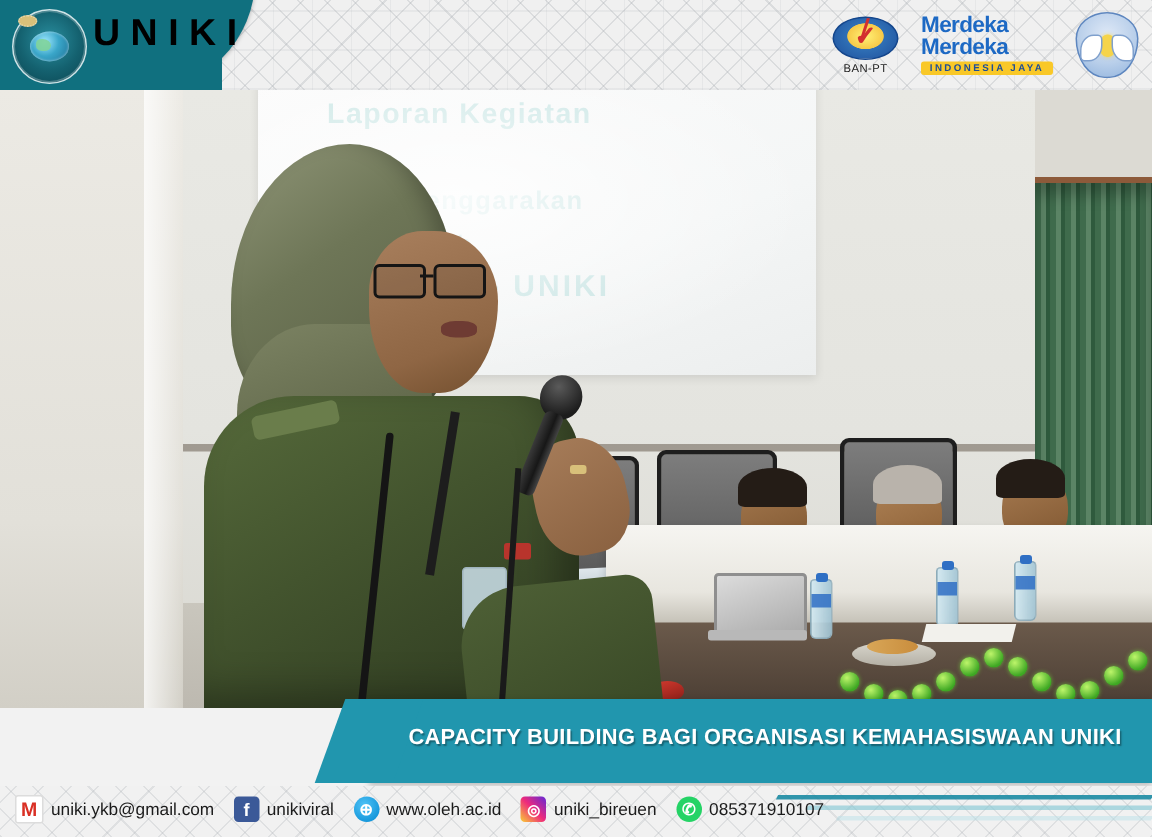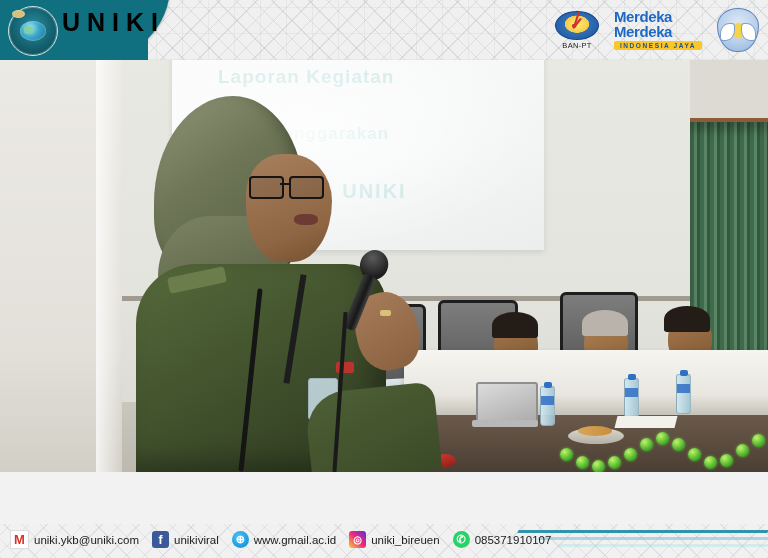--- a/index.html
+++ b/index.html
@@ -366,40 +366,43 @@
     </div>
     <div class="miccord"></div>
     <div class="micstand"></div>
 
     <div class="stripes">
       
     </div>
   </div>
 
   <div class="banner">
+    <div class="headbar">
+      <div class="headline">CAPACITY BUILDING BAGI ORGANISASI KEMAHASISWAAN UNIKI</div>
+    </div>
   </div>
 
   <div class="contact">
     <div class="ci-lines">
         <i></i>
         <i></i>
         <i></i>
       </div>
     <div class="contact-items">
       <div class="ci">
         <div class="ic ic-gmail">M</div>
-        <div class="t">uniki.ykb@uniki.com</div>
+        <div class="t">uniki.ykb@gmail.com</div>
       </div>
       <div class="ci">
         <div class="ic ic-fb">f</div>
         <div class="t">unikiviral</div>
       </div>
       <div class="ci">
         <div class="ic ic-web">⊕</div>
-        <div class="t">www.gmail.ac.id</div>
+        <div class="t">www.oleh.ac.id</div>
       </div>
       <div class="ci">
         <div class="ic ic-ig">◎</div>
         <div class="t">uniki_bireuen</div>
       </div>
       <div class="ci">
         <div class="ic ic-wa">✆</div>
         <div class="t">085371910107</div>
       </div>
     </div>

